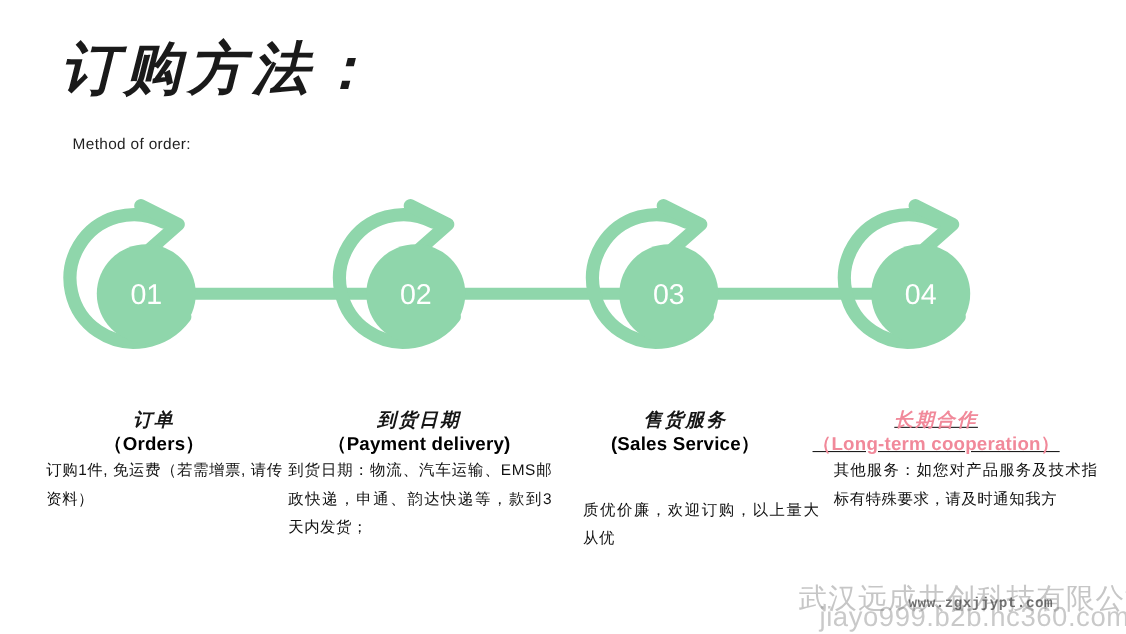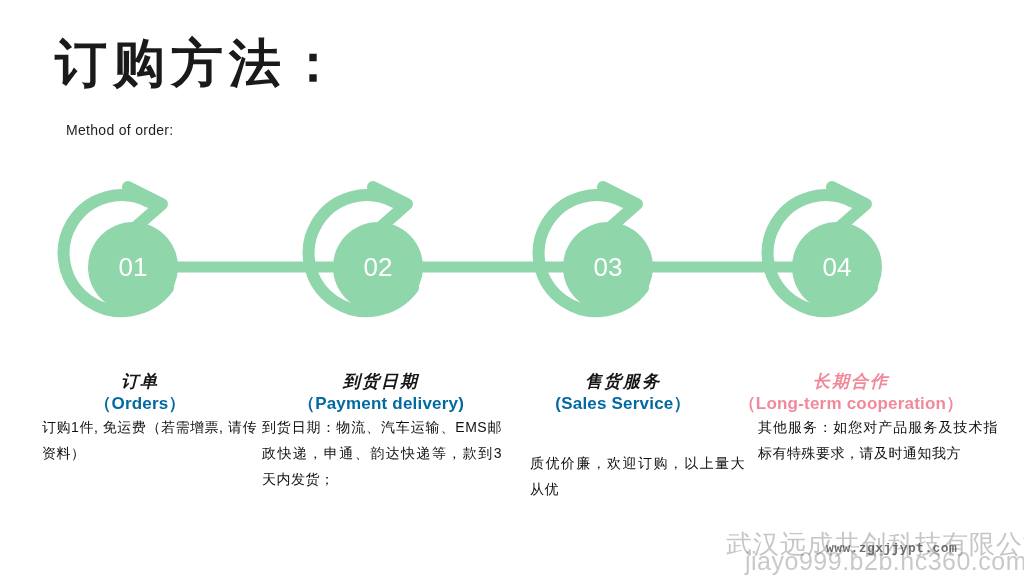--- a/index.html
+++ b/index.html
@@ -17,20 +17,21 @@
   }
 
   
   #page-title {
     position: absolute;
     left: 55px;
     top: 34px;
     font-family: "Liberation Serif", serif;
     font-size: 52px;
     font-weight: 700;
+    font-style: italic;
     letter-spacing: 6px;
     color: #1a1a1a;
     line-height: 1.15;
     white-space: nowrap;
   }
   #subtitle {
     position: absolute;
     left: 66px;
     top: 122px;
     font-family: "Liberation Sans", sans-serif;
@@ -67,30 +68,30 @@
     color: #161616;
     line-height: 1.25;
     margin-top: 27px;
   }
   .step-label .en {
     display: block;
     font-family: "Liberation Sans", sans-serif;
     font-size: 17px;
     font-weight: 700;
     letter-spacing: 0.2px;
-    color: #0369a1;
+    color: #000000;
     line-height: 1.45;
   }
   .step-label.accent .cn,
   .step-label.accent .en { color: #f1899a; }
 
   #label-0 { left: 15px; }
   #label-1 { left: 256px; }
   #label-2 { left: 498px; }
-  #label-3 { left: 726px; }
+  #label-3 { left: 726px; text-decoration: underline; }
 
   
   .step-desc {
     position: absolute;
     top: 415px;
     width: 240px;
     font-family: Liberation Sans, sans-serif;
     font-size: 14px;
     line-height: 1.85;
     color: #111111;

